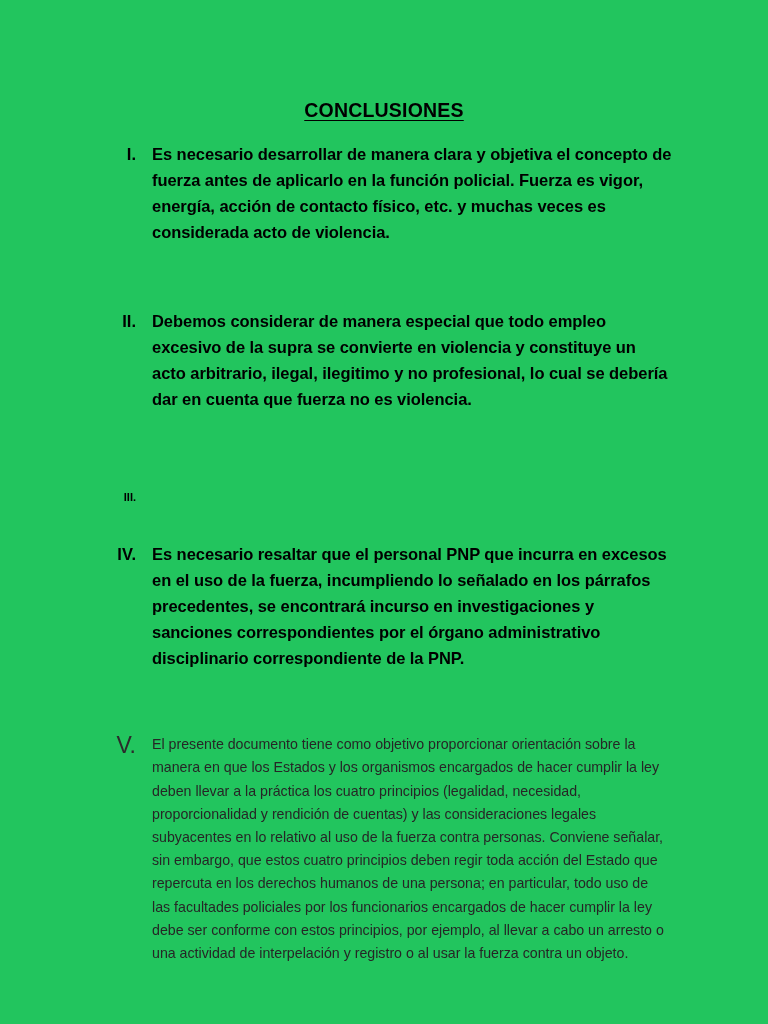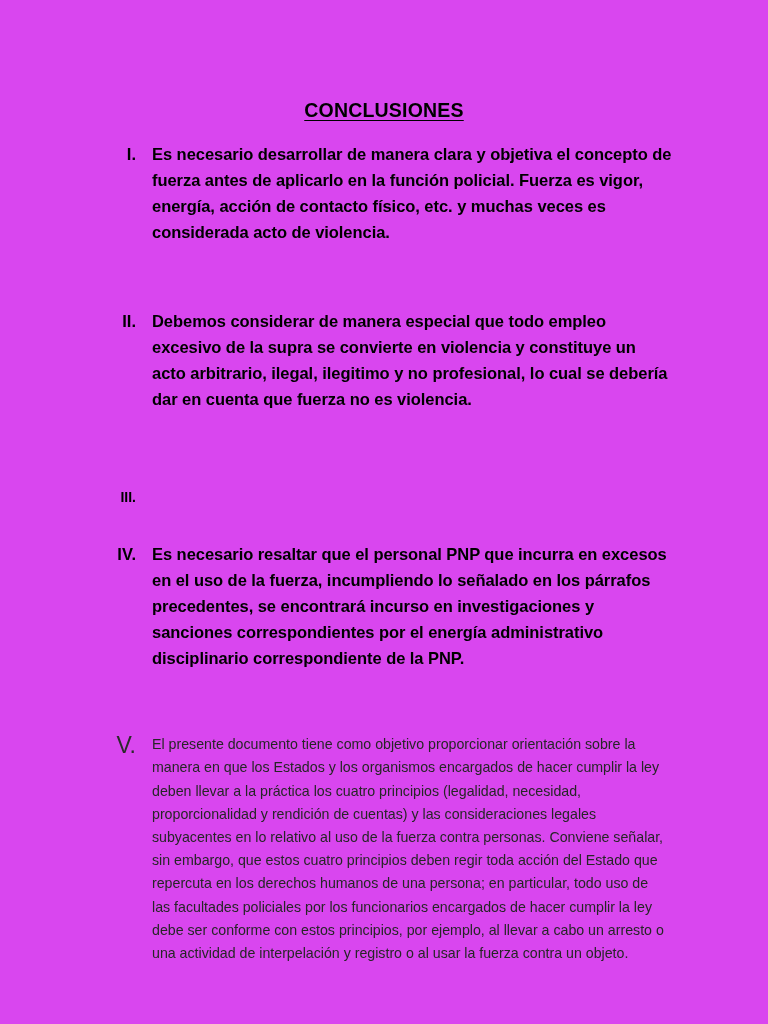--- a/index.html
+++ b/index.html
@@ -13,21 +13,21 @@
     height: 1024px;
     position: relative;
     font-family: "Liberation Sans", sans-serif;
     color: #000000;
     overflow: hidden;
   }
 
   .page {
     position: absolute;
     inset: 0;
-    background: #d946ef;
+    background: #22c55e;
     padding: 8px;
   }
 
   .doc-title {
     position: absolute;
     top: 86px;
     left: 0;
     width: 768px;
     text-align: center;
     font-size: 19.5px;
@@ -77,21 +77,21 @@
   }
   .item.bold .body-text {
     font-weight: bold;
     font-size: 16.5px;
     line-height: 26px;
     letter-spacing: -0.05px;
   }
 
   
   .item.small-marker .marker {
-    font-size: 14px;
+    font-size: 11px;
     line-height: 26px;
     text-align: right;
   }
 
   
   .item.light .marker {
     font-weight: normal;
     font-size: 23px;
     line-height: 24px;
     color: #2b2b2b;
@@ -129,21 +129,21 @@
     </div>
     <div class="sp-iii"></div>
 
     <div class="item bold small-marker">
       <span class="marker">III.</span>
     </div>
     <div class="sp-iv"></div>
 
     <div class="item bold">
       <span class="marker">IV.</span>
-      <p class="body-text">Es necesario resaltar que el personal PNP que incurra en excesos en el uso de la fuerza, incumpliendo lo señalado en los párrafos precedentes, se encontrará incurso en investigaciones y sanciones correspondientes por el energía administrativo disciplinario correspondiente de la PNP.</p>
+      <p class="body-text">Es necesario resaltar que el personal PNP que incurra en excesos en el uso de la fuerza, incumpliendo lo señalado en los párrafos precedentes, se encontrará incurso en investigaciones y sanciones correspondientes por el órgano administrativo disciplinario correspondiente de la PNP.</p>
     </div>
     <div class="sp-v"></div>
 
     <div class="item light">
       <span class="marker">V.</span>
       <p class="body-text">El presente documento tiene como objetivo proporcionar orientación sobre la manera en que los Estados y los organismos encargados de hacer cumplir la ley deben llevar a la práctica los cuatro principios (legalidad, necesidad, proporcionalidad y rendición de cuentas) y las consideraciones legales subyacentes en lo relativo al uso de la fuerza contra personas. Conviene señalar, sin embargo, que estos cuatro principios deben regir toda acción del Estado que repercuta en los derechos humanos de una persona; en particular, todo uso de las facultades policiales por los funcionarios encargados de hacer cumplir la ley debe ser conforme con estos principios, por ejemplo, al llevar a cabo un arresto o una actividad de interpelación y registro o al usar la fuerza contra un objeto.</p>
     </div>
 
   </div>
 

